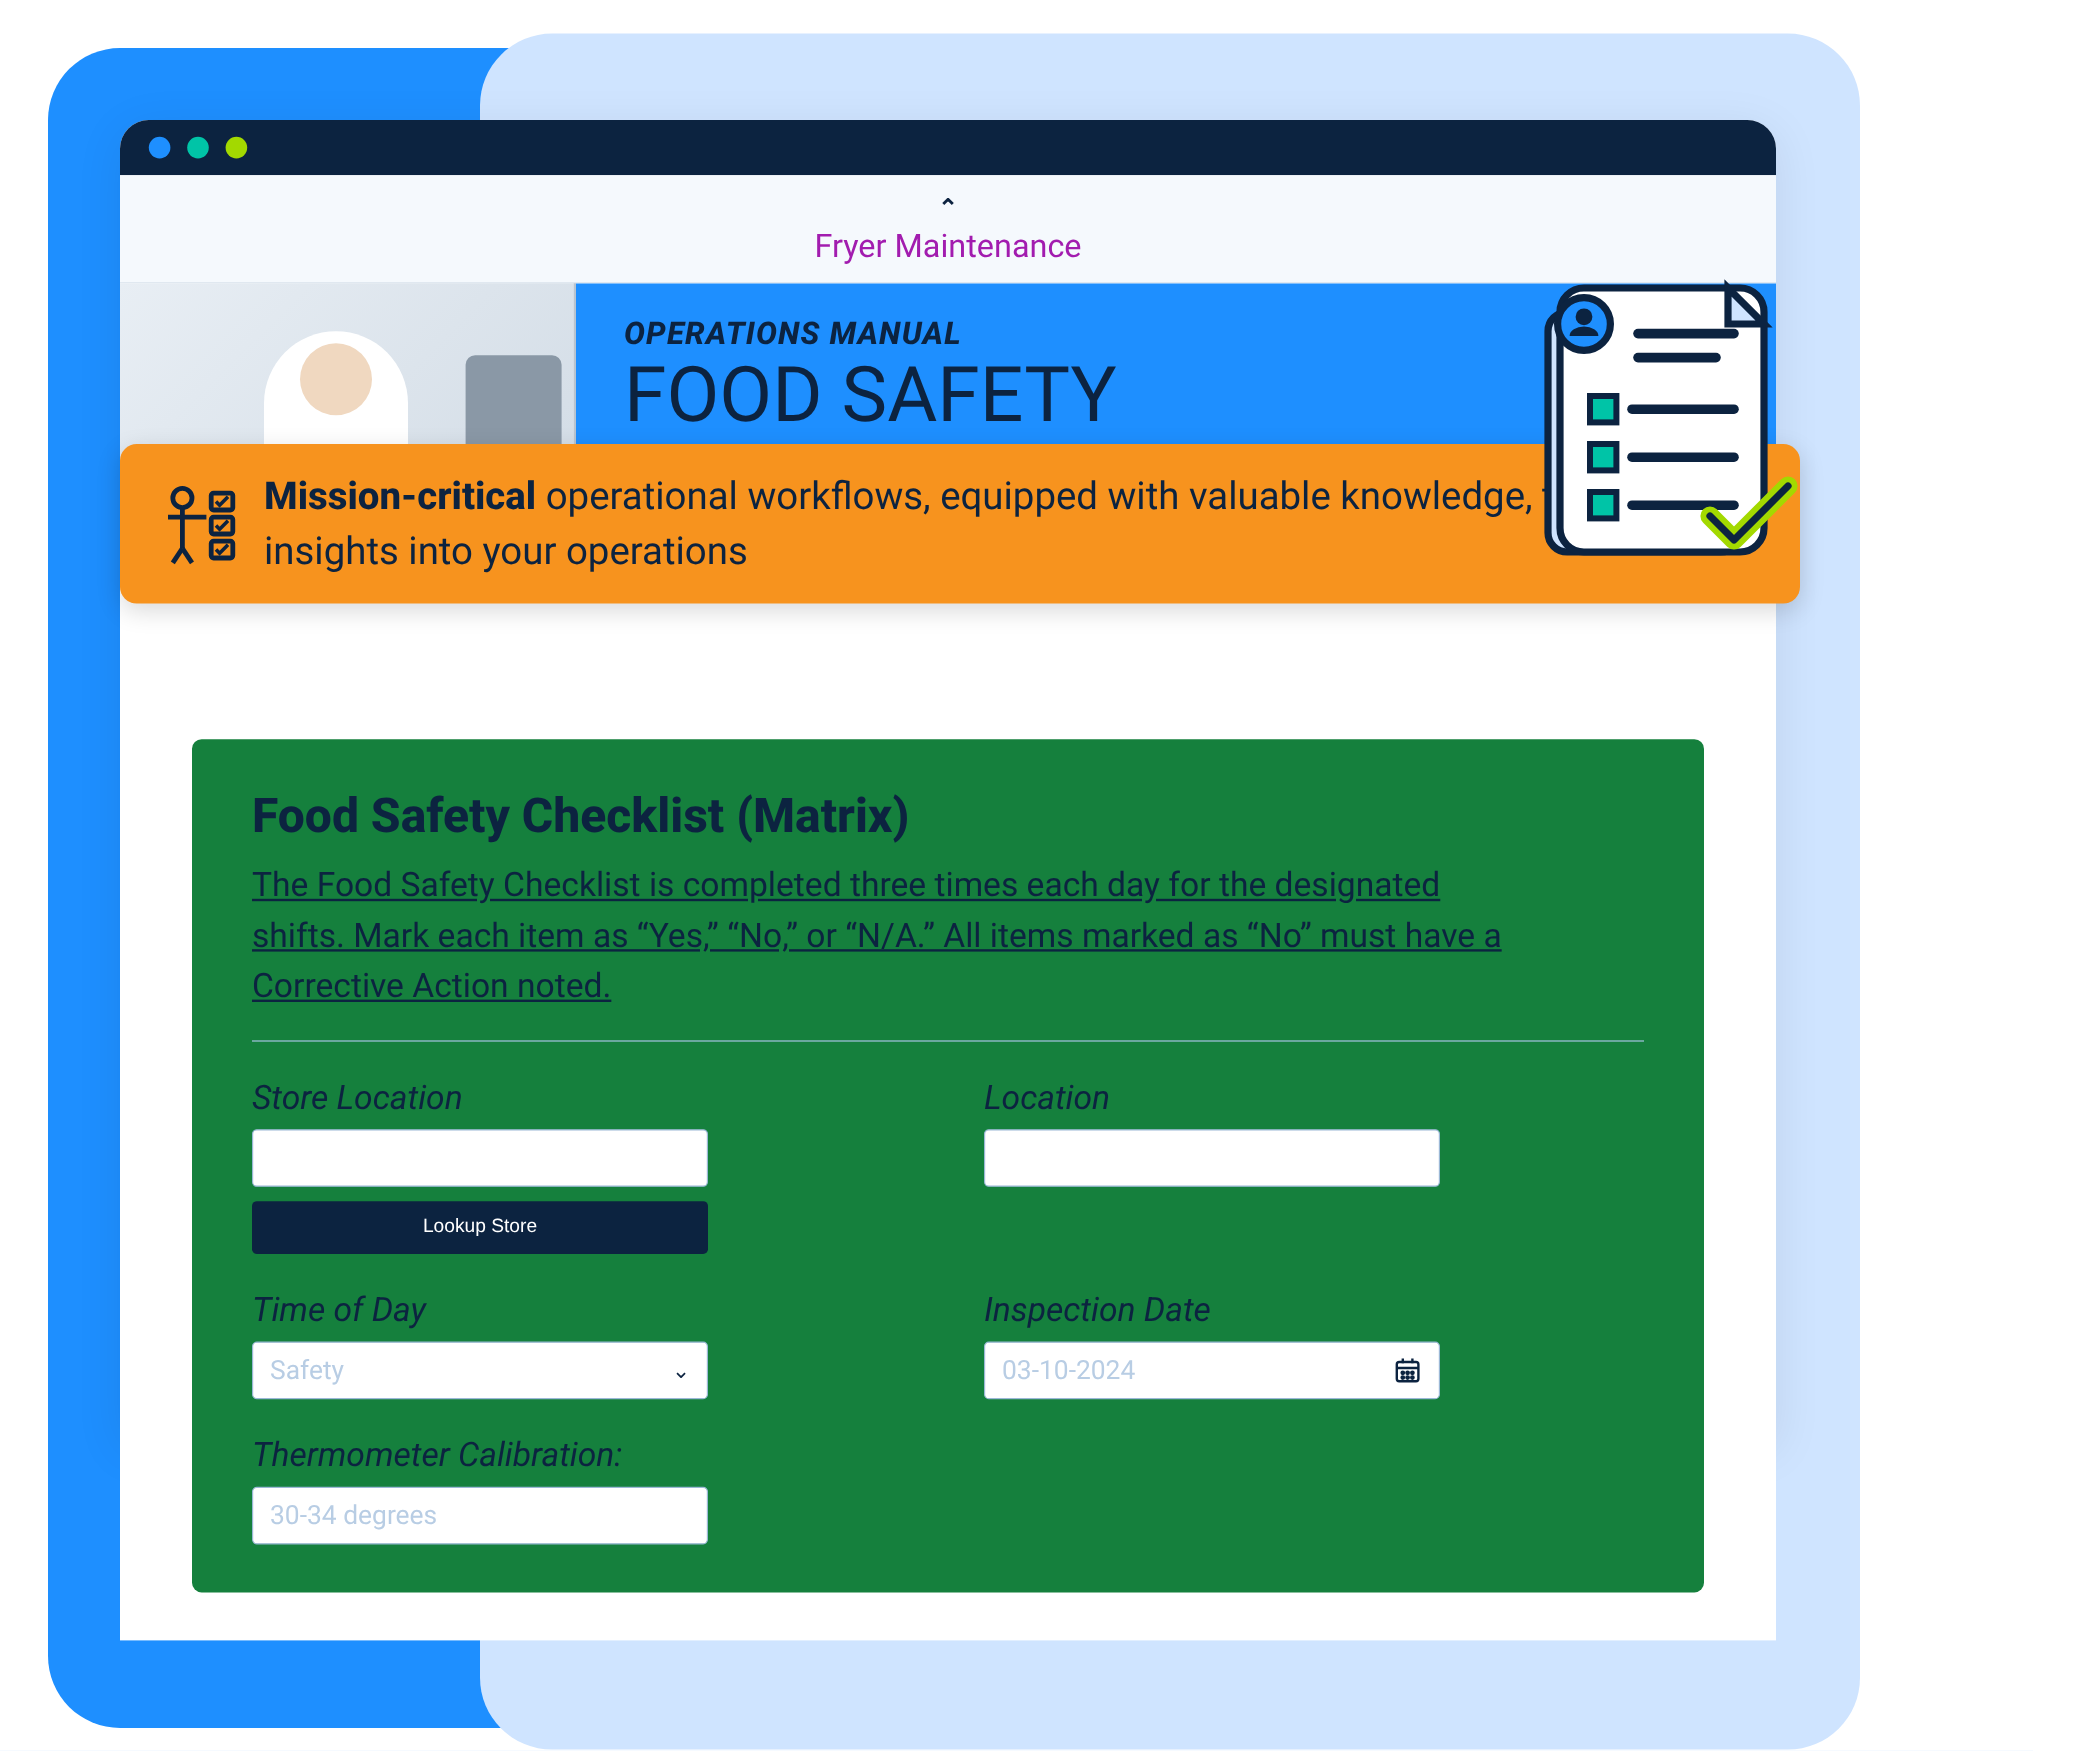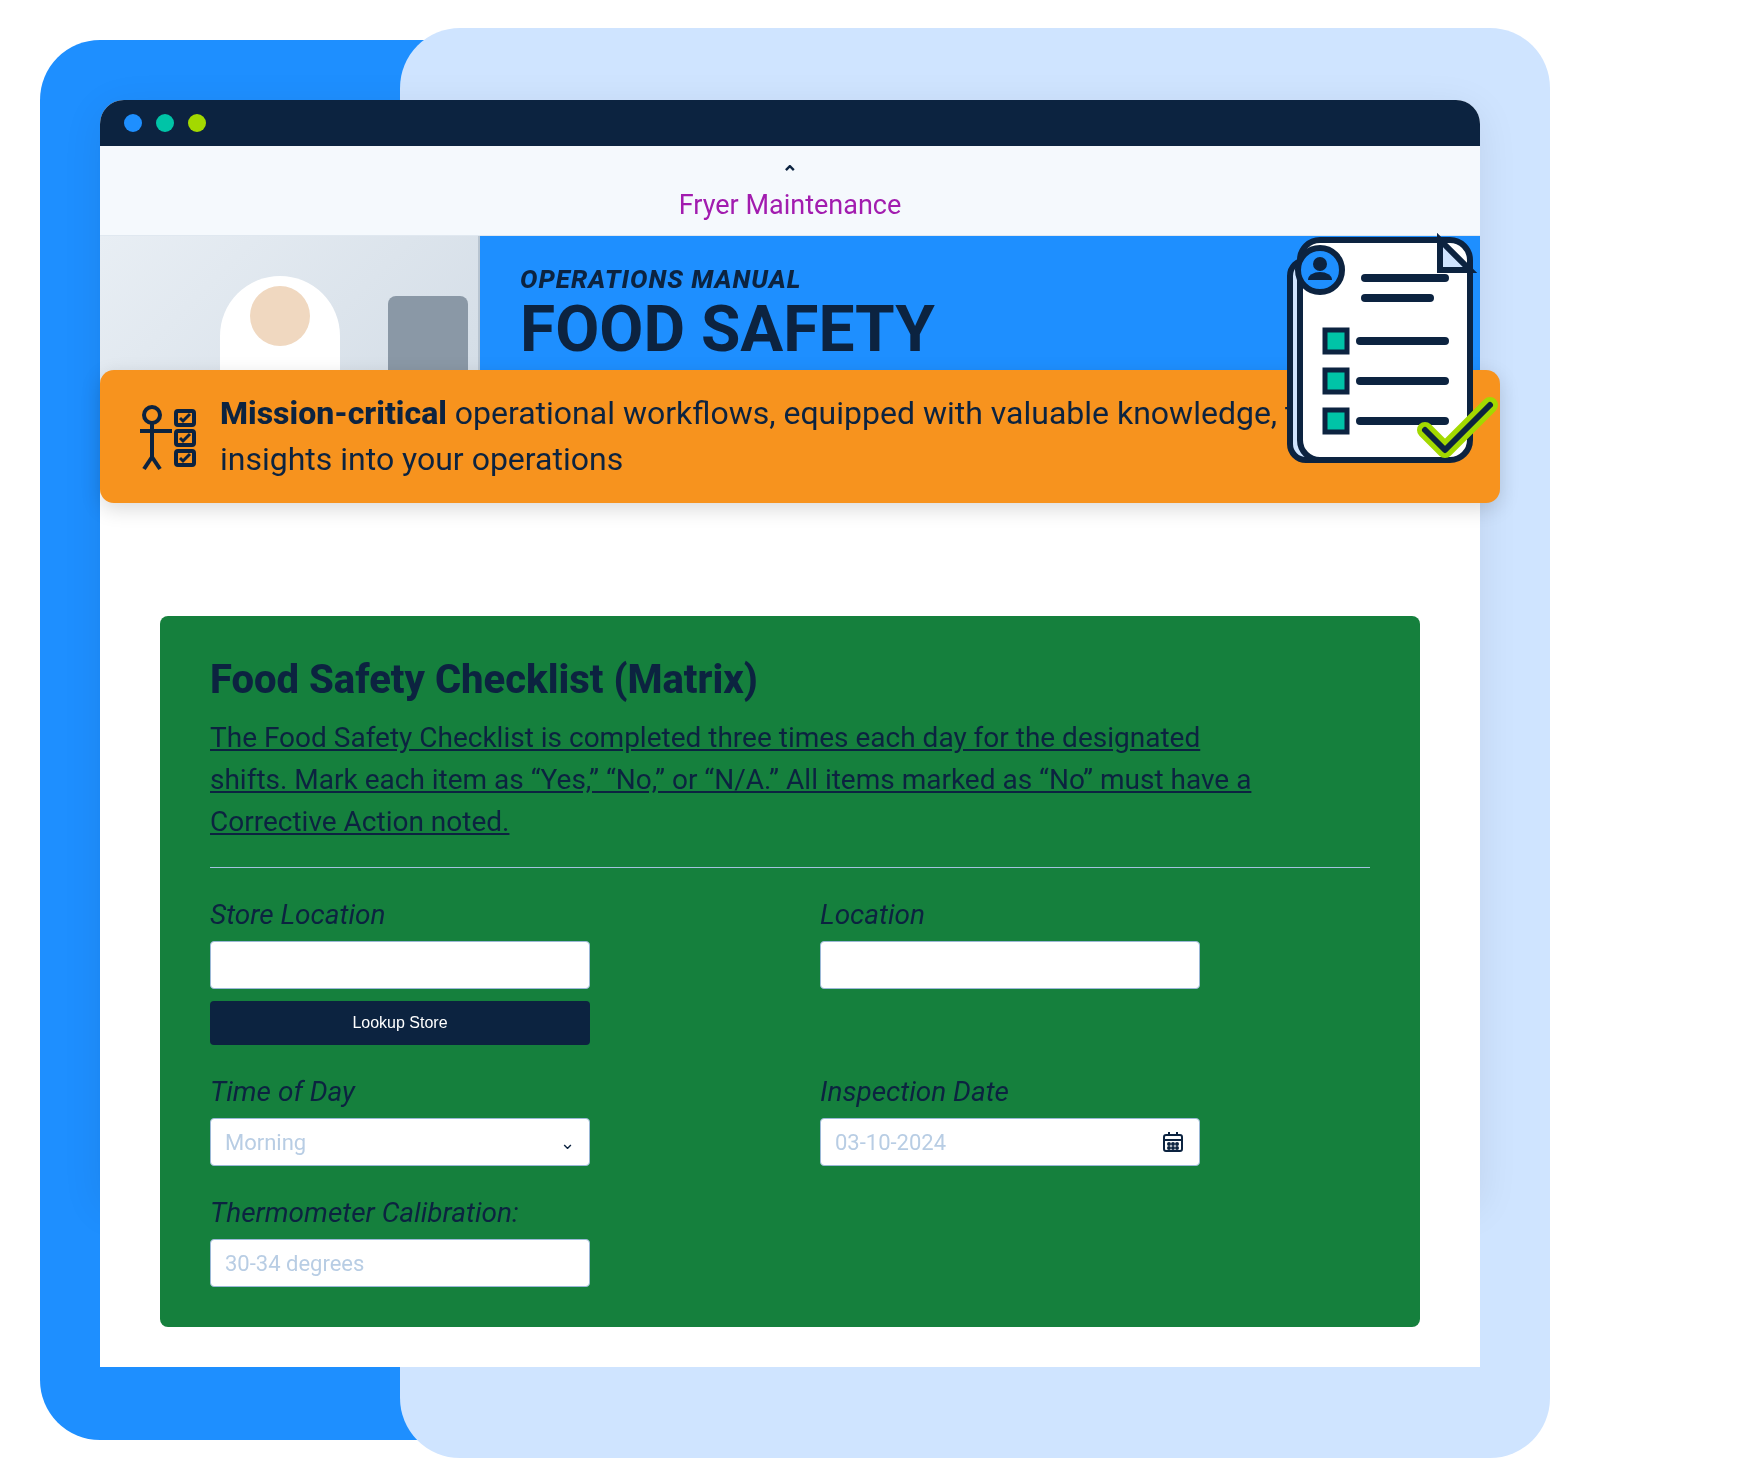--- a/index.html
+++ b/index.html
@@ -122,21 +122,21 @@
 }
 .hero-subtitle {
   font-size: 26px;
   font-weight: 800;
   letter-spacing: 1px;
   color: #0c2340;
   font-style: italic;
 }
 .hero-title {
   font-size: 64px;
-  font-weight: 700;
+  font-weight: 400;
   color: #0c2340;
   line-height: 1;
   margin-top: 4px;
 }
 .hero-pill {
   display: inline-block;
   background: #0c2340;
   color: #fff;
   font-size: 26px;
   font-weight: 600;
@@ -295,21 +295,21 @@
         </div>
 
         <div class="form-field">
           <label>Location</label>
           <div class="input-box"></div>
         </div>
 
         <div class="form-field">
           <label>Time of Day</label>
           <div class="input-box">
-            <span class="placeholder">Morning</span>
+            <span class="placeholder">Safety</span>
             <span class="chevron-down-icon">⌄</span>
           </div>
         </div>
 
         <div class="form-field">
           <label>Inspection Date</label>
           <div class="input-box">
             <span class="placeholder">03-10-2024</span>
             <svg class="calendar-icon" viewBox="0 0 24 24" fill="none" stroke="#0c2340" stroke-width="2">
               <rect x="3" y="5" width="18" height="16" rx="2"></rect>

